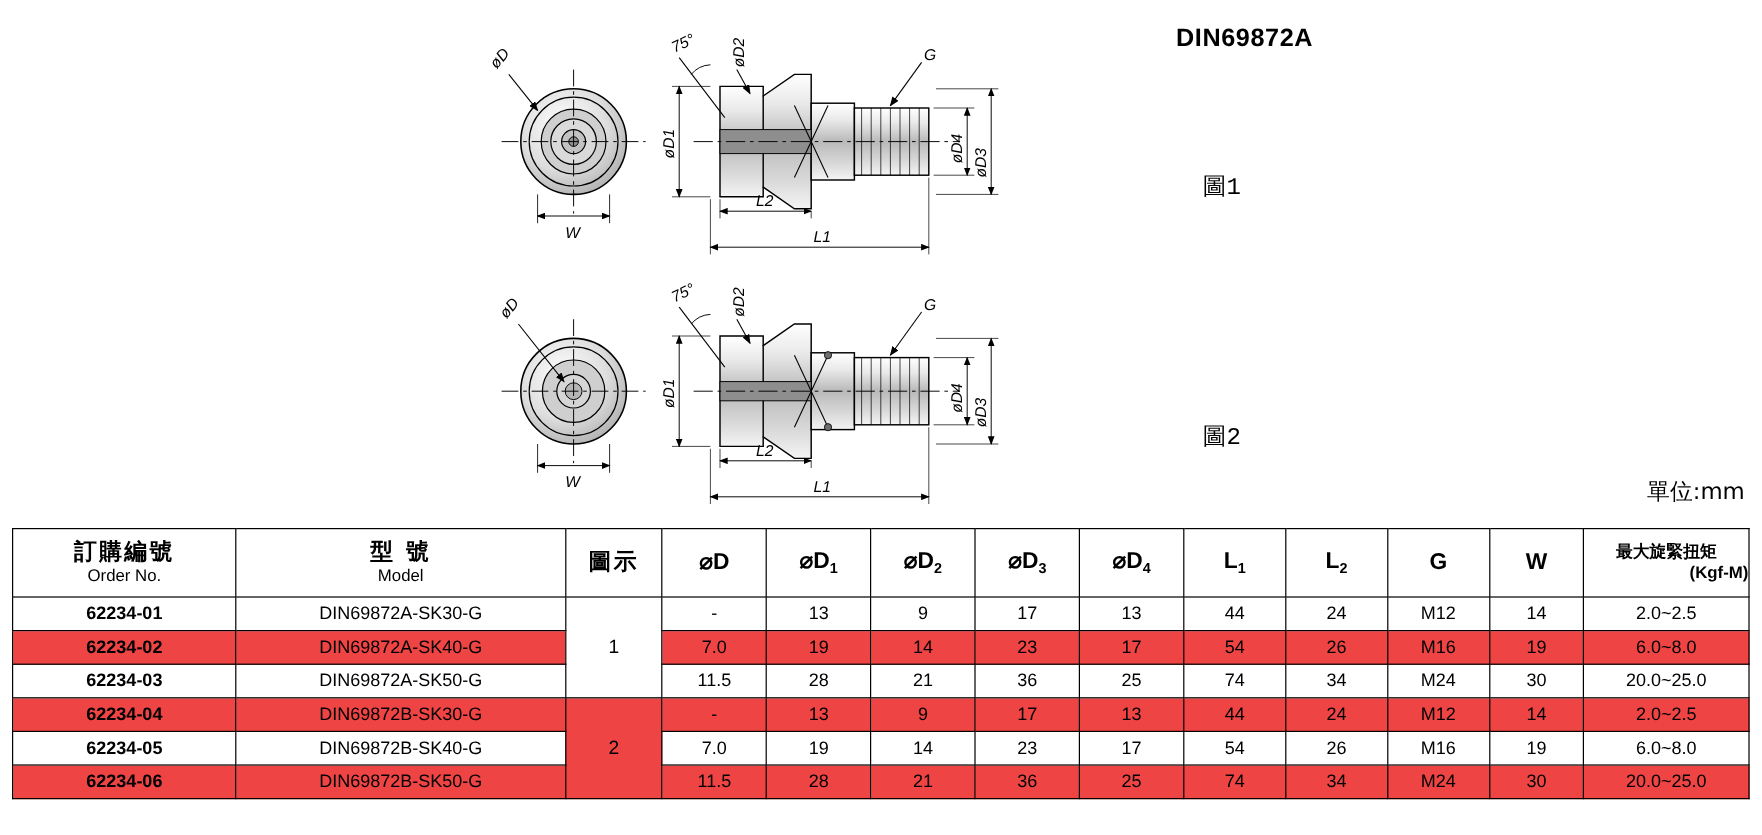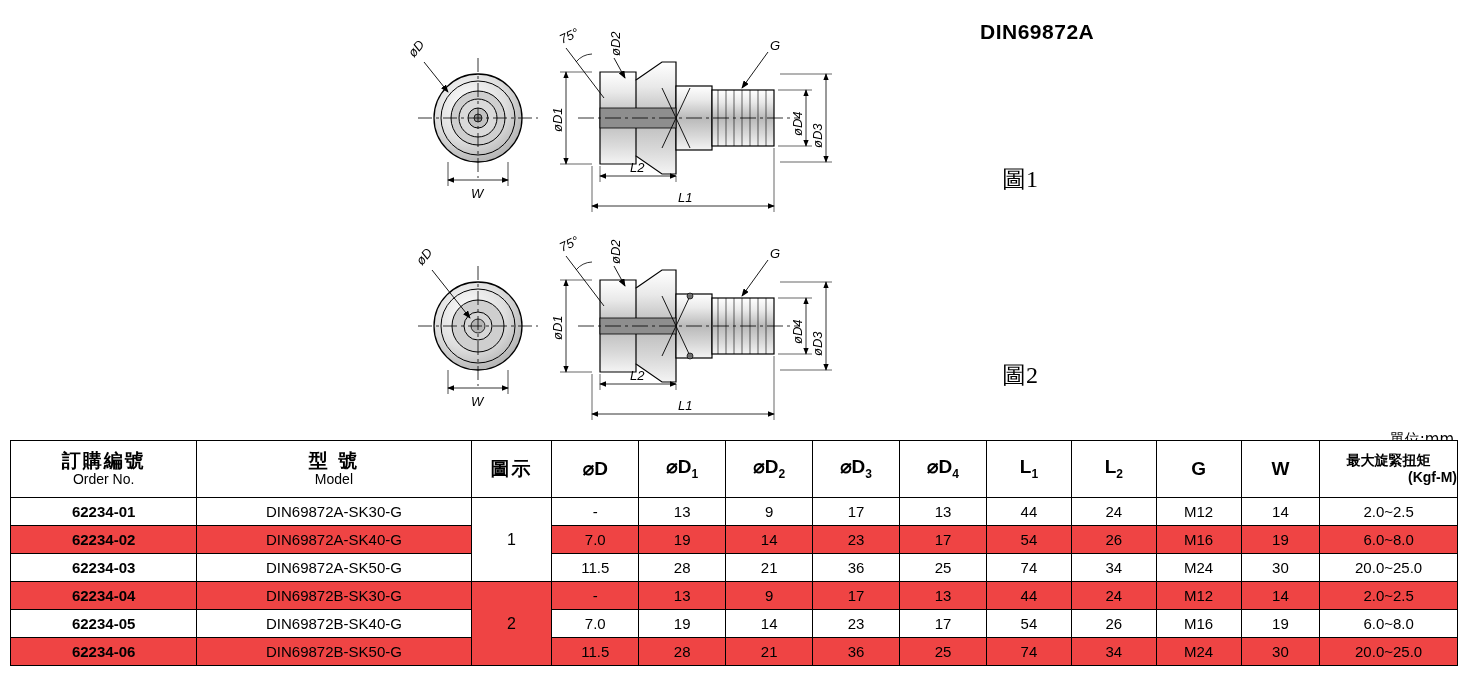--- a/index.html
+++ b/index.html
@@ -24,32 +24,31 @@
   .main-title {
     position: absolute;
     left: 980px;
     top: 20px;
     font-size: 21px;
     font-weight: bold;
     letter-spacing: 0.5px;
   }
   .fig-label {
     position: absolute;
-    font-size: 24px;
-    font-family: Liberation Serif, serif;
-    margin-top: 21px;
+    font-size: 20px;
+    font-family: Liberation Mono, monospace;
   }
   #fig1-label { left: 1002px; top: 142px; }
-  #fig2-label { left: 1002px; top: 338px; }
+  #fig2-label { left: 1002px; top: 350px; }
 
   .unit-note {
     position: absolute;
     right: 14px;
-    top: 430px;
-    font-size: 15px;
+    top: 397px;
+    font-size: 19px;
     font-family: "DejaVu Sans", sans-serif;
   }
 
   
   .drawing {
     position: absolute;
     left: 0;
     top: 0;
   }
 

